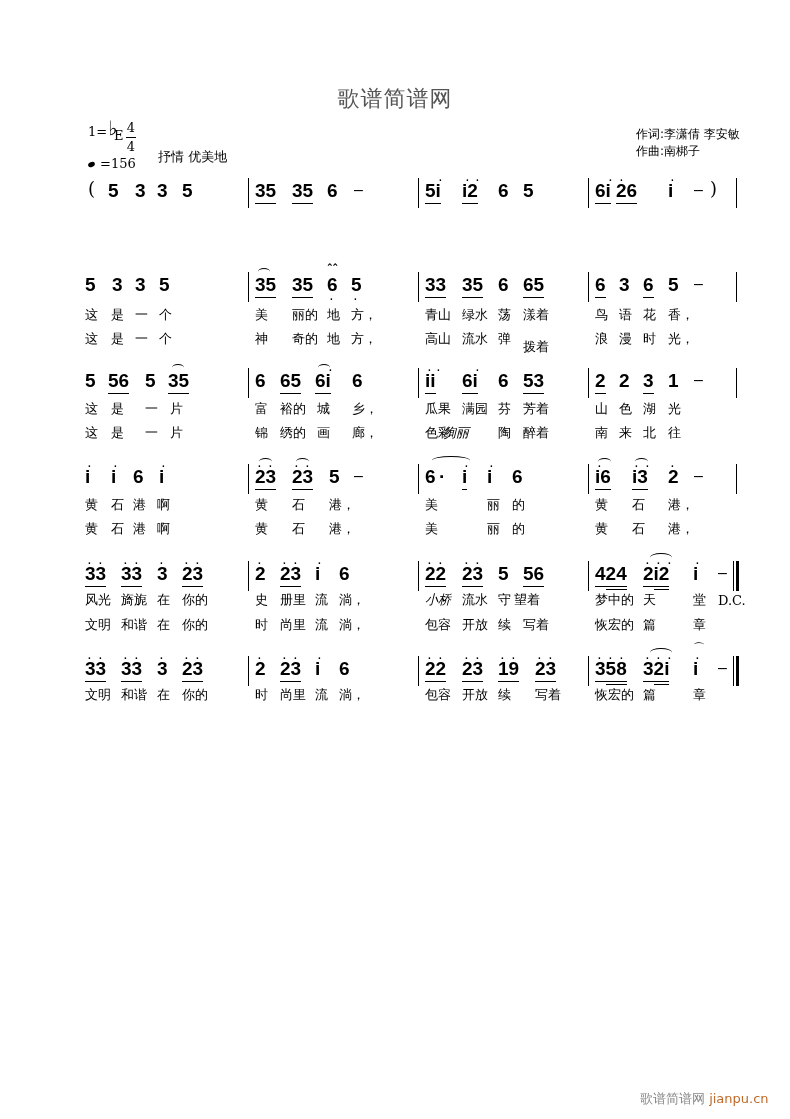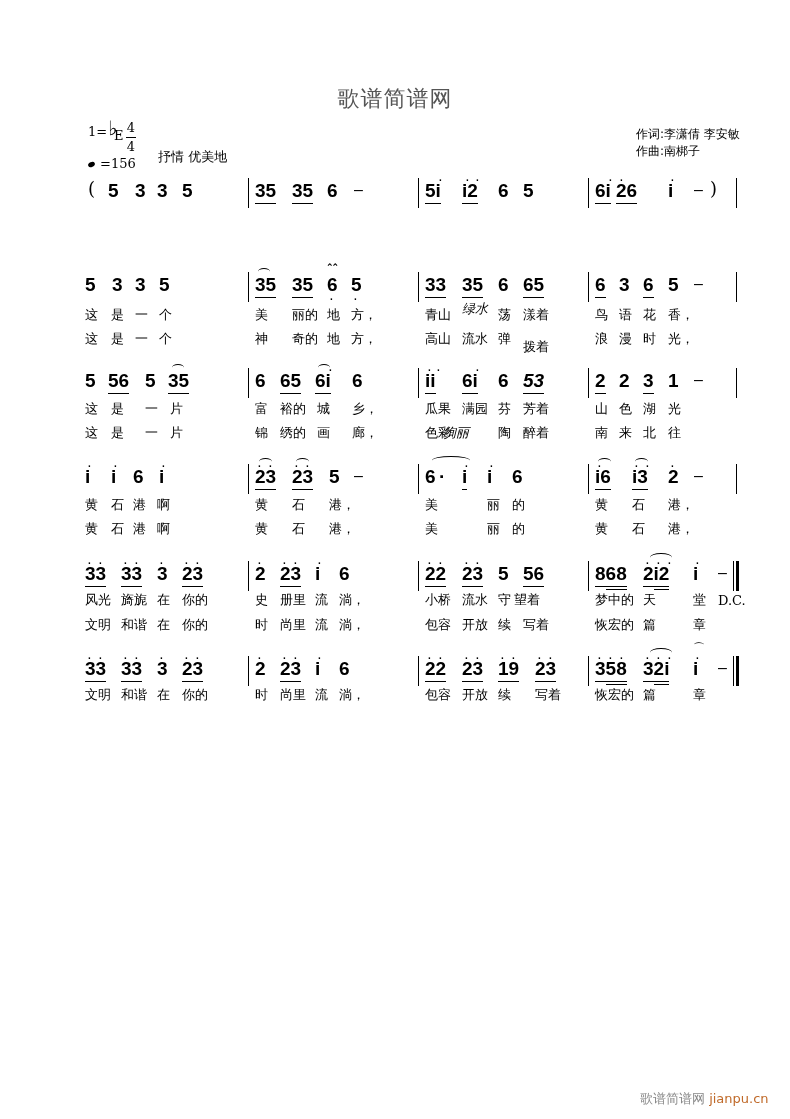--- a/index.html
+++ b/index.html
@@ -113,21 +113,21 @@
   </div>
   <div class="lyric" style="left:85px;top:34px;"><span>这</span></div>
   <div class="lyric" style="left:111px;top:34px;">是</div>
   <div class="lyric" style="left:135px;top:34px;">一</div>
   <div class="lyric" style="left:159px;top:34px;">个</div>
   <div class="lyric" style="left:255px;top:34px;">美</div>
   <div class="lyric" style="left:292px;top:34px;">丽的</div>
   <div class="lyric" style="left:327px;top:34px;">地</div>
   <div class="lyric" style="left:351px;top:34px;">方，</div>
   <div class="lyric" style="left:425px;top:34px;">青山</div>
-  <div class="lyric" style="left:462px;top:28px;font-style:italic;">绿水</div>
+  <div class="lyric" style="left:462px;top:34px;">绿水</div>
   <div class="lyric" style="left:498px;top:34px;">荡</div>
   <div class="lyric" style="left:523px;top:34px;">漾着</div>
   <div class="lyric" style="left:595px;top:34px;">鸟</div>
   <div class="lyric" style="left:619px;top:34px;">语</div>
   <div class="lyric" style="left:643px;top:34px;">花</div>
   <div class="lyric" style="left:668px;top:34px;">香，</div>
 
   <div class="lyric" style="left:85px;top:58px;">这</div>
   <div class="lyric" style="left:111px;top:58px;">是</div>
   <div class="lyric" style="left:135px;top:58px;">一</div>
@@ -158,21 +158,21 @@
     <span class="slur" style="left:172px;top:-6px;width:12px;"></span>
     <span class="grp" style="left:168px;"><span>35</span><span class="ul"></span></span>
     <span class="n" style="left:255px;">6</span>
     <span class="grp" style="left:280px;"><span>65</span><span class="ul"></span></span>
     <span class="slur" style="left:318px;top:-6px;width:12px;"></span>
     <span class="grp" style="left:315px;"><span>6i</span><span class="ul"></span><span class="dot-above" style="left:14px;">·</span></span>
     <span class="n" style="left:352px;">6</span>
     <span class="grp" style="left:425px;"><span>ii</span><span class="ul"></span><span class="dot-above" style="left:3px;">·</span><span class="dot-above" style="left:12px;">·</span></span>
     <span class="grp" style="left:462px;"><span>6i</span><span class="ul"></span><span class="dot-above" style="left:14px;">·</span></span>
     <span class="n" style="left:498px;">6</span>
-    <span class="grp" style="left:523px;font-style:italic;"><span>53</span><span class="ul"></span></span>
+    <span class="grp" style="left:523px;"><span>53</span><span class="ul"></span></span>
     <span class="grp" style="left:595px;"><span>2</span><span class="ul"></span></span>
     <span class="n" style="left:619px;">2</span>
     <span class="grp" style="left:643px;"><span>3</span><span class="ul"></span></span>
     <span class="n" style="left:668px;">1</span>
     <span class="dash" style="left:694px;top:1px;">–</span>
   </div>
   <div class="lyric" style="left:85px;top:32px;">这</div>
   <div class="lyric" style="left:111px;top:32px;">是</div>
   <div class="lyric" style="left:145px;top:32px;">一</div>
   <div class="lyric" style="left:170px;top:32px;">片</div>
@@ -279,36 +279,36 @@
     <span class="grp" style="left:157px;"><span>3</span><span class="dot-above" style="left:3px;">·</span></span>
     <span class="grp" style="left:182px;"><span>23</span><span class="ul"></span><span class="dot-above" style="left:3px;">·</span><span class="dot-above" style="left:14px;">·</span></span>
     <span class="grp" style="left:255px;"><span>2</span><span class="dot-above" style="left:3px;">·</span></span>
     <span class="grp" style="left:280px;"><span>23</span><span class="ul"></span><span class="dot-above" style="left:3px;">·</span><span class="dot-above" style="left:14px;">·</span></span>
     <span class="grp" style="left:315px;"><span>i</span><span class="dot-above" style="left:3px;">·</span></span>
     <span class="n" style="left:339px;">6</span>
     <span class="grp" style="left:425px;"><span>22</span><span class="ul"></span><span class="dot-above" style="left:3px;">·</span><span class="dot-above" style="left:14px;">·</span></span>
     <span class="grp" style="left:462px;"><span>23</span><span class="ul"></span><span class="dot-above" style="left:3px;">·</span><span class="dot-above" style="left:14px;">·</span></span>
     <span class="n" style="left:498px;">5</span>
     <span class="grp" style="left:523px;"><span>56</span><span class="ul"></span></span>
-    <span class="grp" style="left:595px;"><span>868</span><span class="ul"></span><span class="ul2" style="left:11px;"></span></span>
+    <span class="grp" style="left:595px;"><span>424</span><span class="ul"></span><span class="ul2" style="left:11px;"></span></span>
     <span class="slur" style="left:650px;top:-10px;width:22px;height:8px;"></span>
     <span class="grp" style="left:643px;"><span>2i2</span><span class="ul"></span><span class="ul2" style="left:11px;"></span><span class="dot-above" style="left:3px;">·</span><span class="dot-above" style="left:14px;">·</span><span class="dot-above" style="left:25px;">·</span></span>
     <span class="grp" style="left:693px;"><span>i</span><span class="dot-above" style="left:3px;">·</span></span>
     <span class="dash" style="left:718px;top:1px;">–</span>
   </div>
   <div class="dc" style="left:718px;top:32px;">D.C.</div>
   <div class="lyric" style="left:85px;top:30px;">风光</div>
   <div class="lyric" style="left:121px;top:30px;">旖旎</div>
   <div class="lyric" style="left:157px;top:30px;">在</div>
   <div class="lyric" style="left:182px;top:30px;">你的</div>
   <div class="lyric" style="left:255px;top:30px;">史</div>
   <div class="lyric" style="left:280px;top:30px;">册里</div>
   <div class="lyric" style="left:315px;top:30px;">流</div>
   <div class="lyric" style="left:339px;top:30px;">淌，</div>
-  <div class="lyric" style="left:425px;top:30px;">小桥</div>
+  <div class="lyric" style="left:425px;top:30px;font-style:italic;">小桥</div>
   <div class="lyric" style="left:462px;top:30px;">流水</div>
   <div class="lyric" style="left:498px;top:30px;">守</div>
   <div class="lyric" style="left:514px;top:30px;">望着</div>
   <div class="lyric" style="left:595px;top:30px;">梦中的</div>
   <div class="lyric" style="left:643px;top:30px;">天</div>
   <div class="lyric" style="left:693px;top:30px;">堂</div>
 
   <div class="lyric" style="left:85px;top:55px;">文明</div>
   <div class="lyric" style="left:121px;top:55px;">和谐</div>
   <div class="lyric" style="left:157px;top:55px;">在</div>

